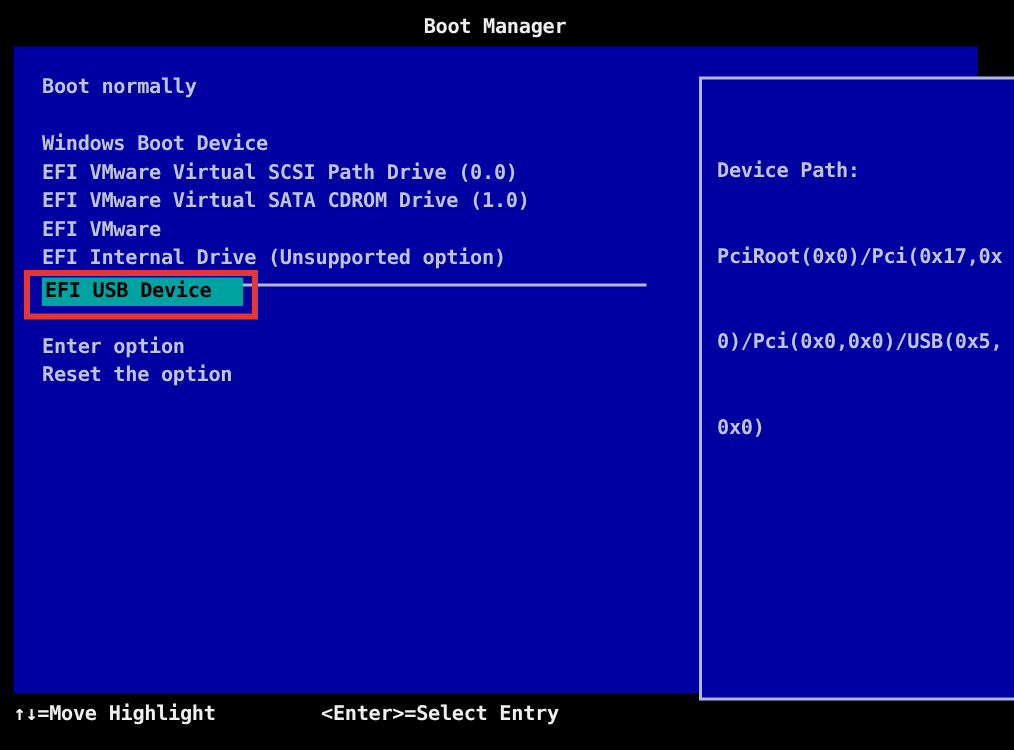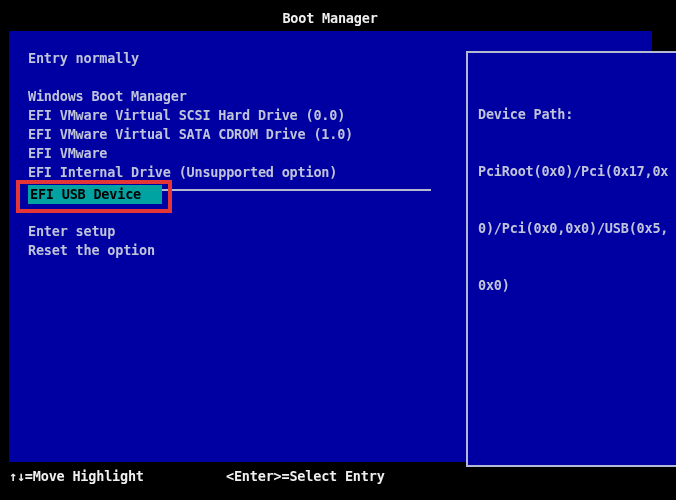--- a/index.html
+++ b/index.html
@@ -86,39 +86,39 @@
     z-index:5;
     background:transparent;
   }
   .helpbar{
     position:absolute;
     left:0;top:467px;
     width:676px;height:19px;
     color:var(--bright_text);
   }
   .hint-move{position:absolute;left:9px;top:0;white-space:pre;}
-  .hint-select{position:absolute;left:226px;top:0;white-space:pre;}
+  .hint-select{position:absolute;left:214px;top:0;white-space:pre;}
 </style>
 </head>
 <body>
 
 <div class="screen">
 
   <div class="title">Boot Manager</div>
 
   <div class="main">
 
-    <div class="menu-item" style="top:18px">Entry normally</div>
-    <div class="menu-item" style="top:56px">Windows Boot Manager</div>
-    <div class="menu-item" style="top:75px">EFI VMware Virtual SCSI Hard Drive (0.0)</div>
+    <div class="menu-item" style="top:18px">Boot normally</div>
+    <div class="menu-item" style="top:56px">Windows Boot Device</div>
+    <div class="menu-item" style="top:75px">EFI VMware Virtual SCSI Path Drive (0.0)</div>
     <div class="menu-item" style="top:94px">EFI VMware Virtual SATA CDROM Drive (1.0)</div>
     <div class="menu-item" style="top:113px">EFI VMware</div>
     <div class="menu-item" style="top:132px">EFI Internal Drive (Unsupported option)</div>
     <div class="menu-item selected" style="top:154px">EFI USB Device</div>
-    <div class="menu-item" style="top:191px">Enter setup</div>
+    <div class="menu-item" style="top:191px">Enter option</div>
     <div class="menu-item" style="top:210px">Reset the option</div>
 
     <div class="connector-line"></div>
 
     <div class="devbox">
       <div class="devbox-inner">
         <div>Device Path:</div>
         <div>PciRoot(0x0)/Pci(0x17,0x</div>
         <div>0)/Pci(0x0,0x0)/USB(0x5,</div>
         <div>0x0)</div>

